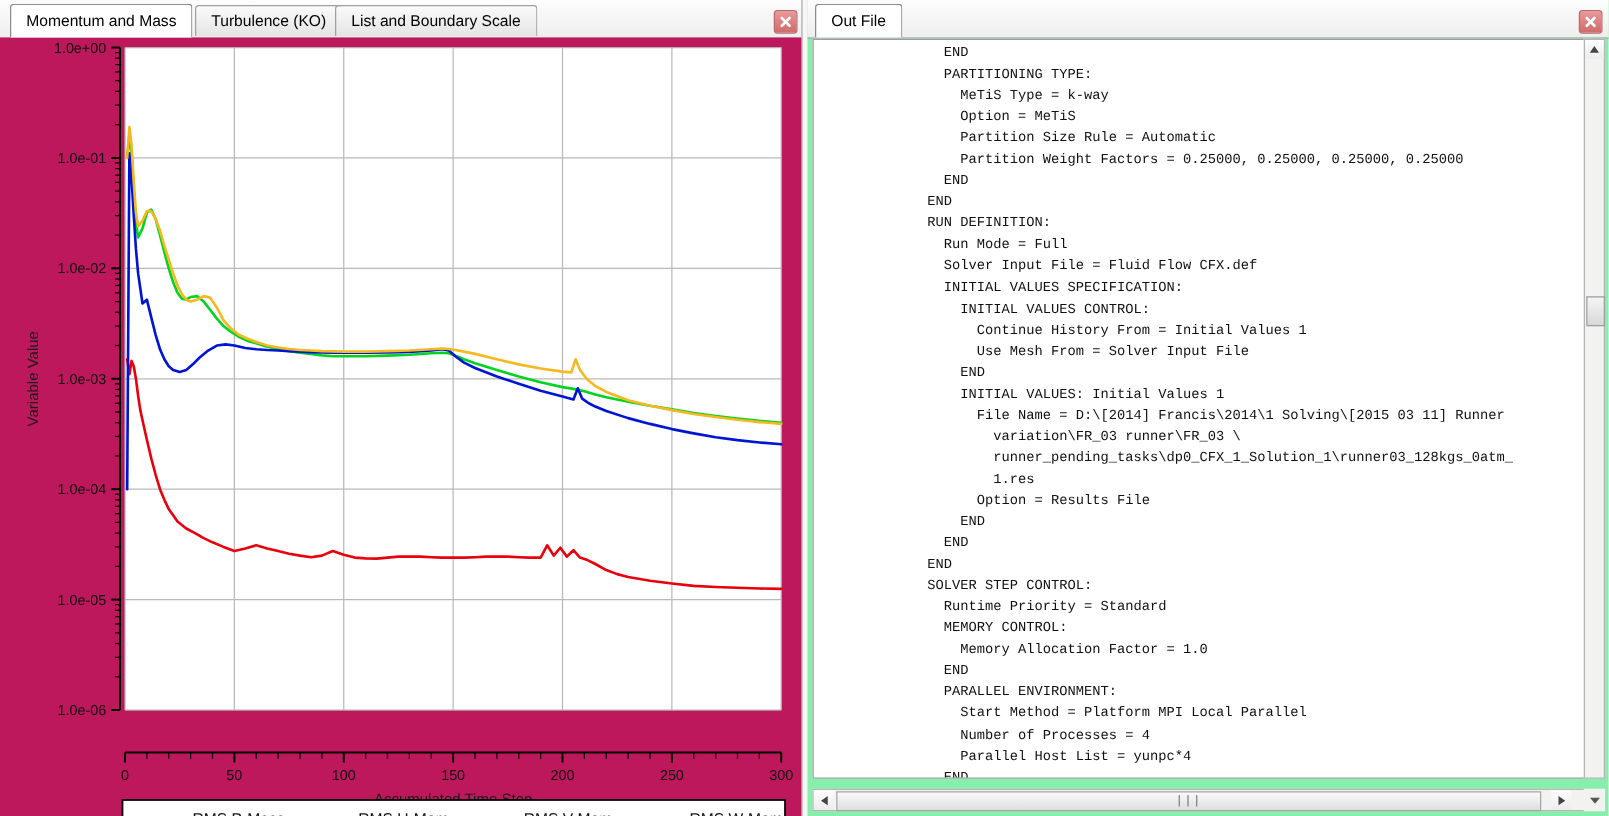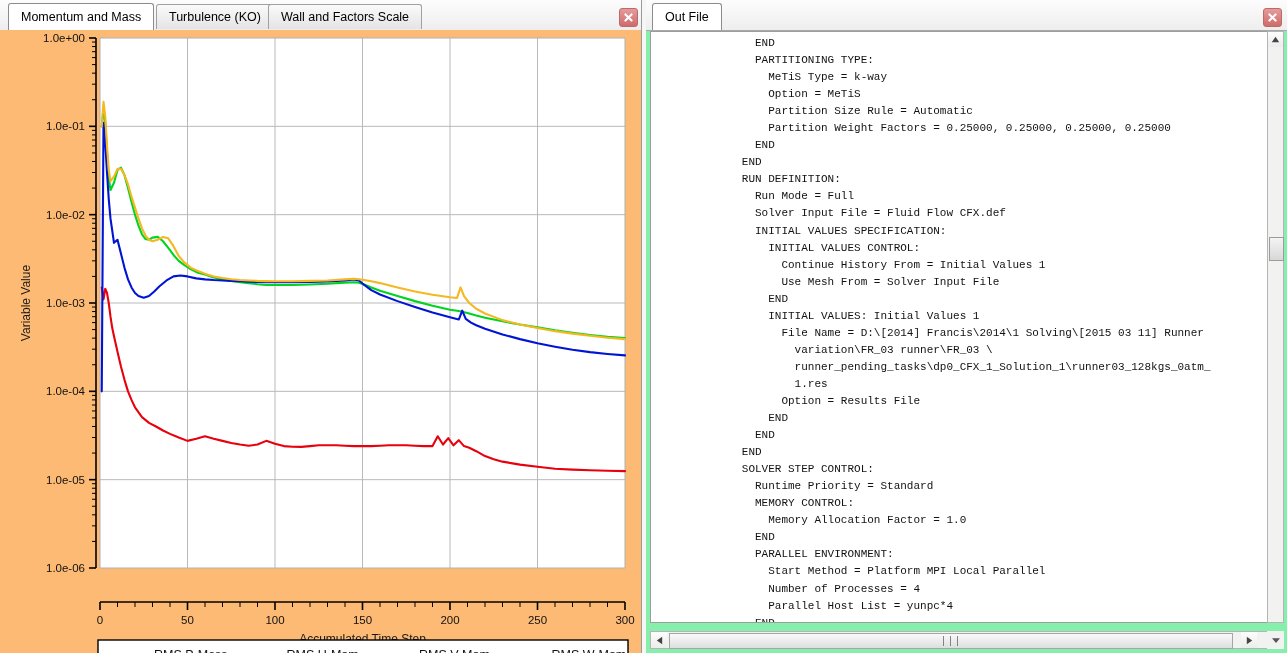--- a/index.html
+++ b/index.html
@@ -49,21 +49,21 @@
 
   
   #leftPanel {
     left: 0; top: 0; width: 641px; height: 653px;
     border-right: 1px solid #9a9a9a;
     background: #ffffff;
   }
   #chartArea {
     position: absolute; left: 0; top: 30px;
     width: 641px; height: 623px;
-    background: #fdba74;
+    background: #be185d;
   }
   svg.plot { display: block; }
 
   .axlabel { font-family: "Liberation Sans", sans-serif; font-size: 12px; fill: #1a1a1a; }
   .ticktext { font-family: "Liberation Sans", sans-serif; font-size: 11.5px; fill: #111; }
   .legendtext { font-family: "Liberation Sans", sans-serif; font-size: 12.5px; fill: #111; }
 
   
   #rightPanel {
     left: 646px; top: 0; width: 641px; height: 653px;
@@ -151,21 +151,21 @@
   <div class="panel" id="leftPanel">
 
     <div class="tabstrip">
       <div class="tab active" id="tabA" style="left:8px;">
         <span>Momentum and Mass</span>
       </div>
       <div class="tab" id="tabB" style="left:156px;">
         <span>Turbulence (KO)</span>
       </div>
       <div class="tab" id="tabC" style="left:268px;">
-        <span>Wall and Factors Scale</span>
+        <span>List and Boundary Scale</span>
       </div>
 
       <div class="closebtn" style="left:619px; top:8px;">
         <svg width="11" height="11" viewBox="0 0 11 11">
           <path d="M2.4 2.4 L8.6 8.6 M8.6 2.4 L2.4 8.6" stroke="#ffffff" stroke-width="2.1" stroke-linecap="round"></path>
         </svg>
       </div>
     </div>
 
     <div id="chartArea">

